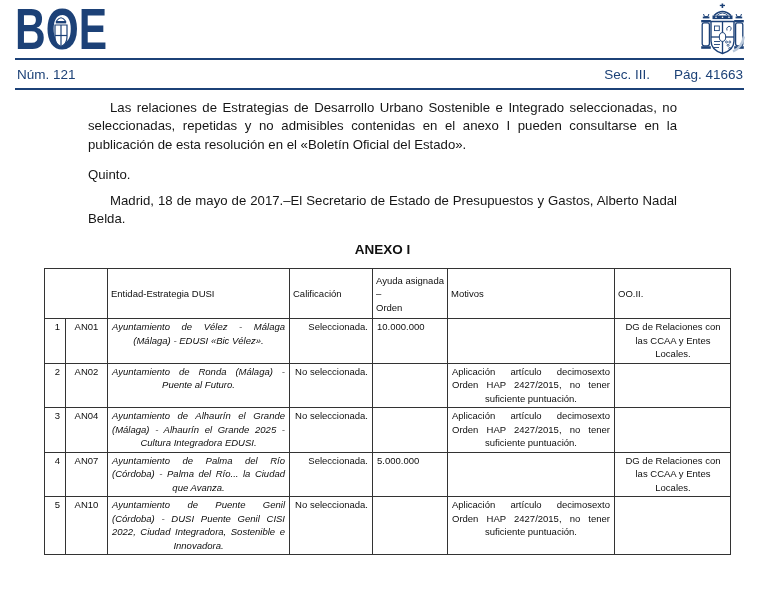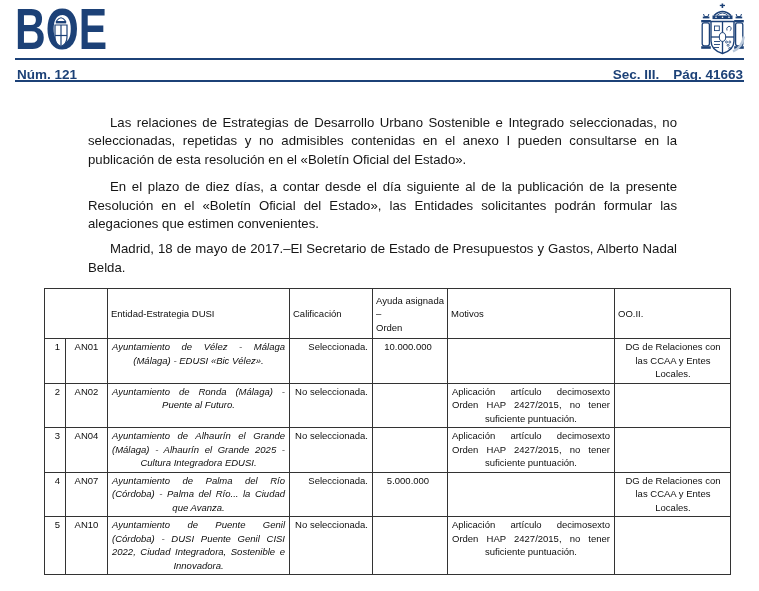--- a/index.html
+++ b/index.html
@@ -13,27 +13,27 @@
   .header { position:relative; height:58px; }
   .logo { position:absolute; left:15px; top:5px; width:92px; height:48px; }
   .logo .crest-o { position:absolute; left:38px; top:6px; }
   .boe-title {
     position:absolute; left:110px; right:70px; top:15px; text-align:center;
     font-size:27px; font-weight:bold; color:var(--brand,#1c4177); letter-spacing:0.2px;
     white-space:nowrap;
   }
   .escudo { position:absolute; right:13px; top:3px; }
   .rule { height:2px; background:var(--brand,#1c4177); margin:0 15px; }
-  .masthead { position:relative; height:20px; font-size:13.5px; font-weight:bold; color:var(--brand,#1c4177); }
+  .masthead { position:relative; height:28px; font-size:13.5px; font-weight:normal; color:var(--brand,#1c4177); }
   .masthead .left { position:absolute; left:17px; top:7px; }
   .masthead .center { position:absolute; left:0; right:0; top:7px; text-align:center; }
   .masthead .right { position:absolute; right:16px; top:7px; }
-  .masthead .right .sec { margin-right:14px; }
+  .masthead .right .sec { margin-right:24px; }
   
-  .doc { margin-left:88px; width:589px; padding-top:32px; }
+  .doc { margin-left:88px; width:589px; padding-top:9px; }
   .doc p {
     text-align:justify; text-indent:22px;
     font-size:13.2px; line-height:18.4px; color:#161616;
   }
   .doc .quinto { margin-top:12px; text-indent:0; font-size:13.2px; line-height:18.4px; font-weight:normal; }
   .doc .p2 { margin-top:9px; }
   .doc .p3 { margin-top:7px; }
   .annex-heading { margin-top:14px; text-align:center; font-size:13.5px; font-weight:bold; color:#111; }
   
   table.annex {
@@ -45,21 +45,21 @@
     font-size:9.5px; line-height:13.5px; color:#0e0e0e;
     padding:1px 4px 2px 4px; overflow:hidden;
   }
   table.annex thead td {
     vertical-align:middle; height:50px; padding:2px 3px;
   }
   .c-num  { text-align:right; padding-right:5px !important; }
   .c-code { text-align:center; }
   .c-ent  { text-align:justify; text-align-last:center;font-style:italic; }
   .c-cal  { text-align:right; }
-  .c-ayu  { text-align:center; padding-right:8px !important; }
+  .c-ayu  { text-align:left; padding-right:8px !important; }
   .c-mot  { text-align:justify; text-align-last:center; }
   .c-oo   { text-align:center; padding-right:3px !important; }
 </style>
 </head>
 <body>
 
 <div class="page">
 
   <div class="header">
 
@@ -133,22 +133,23 @@
     <span class="left">Núm. 121</span>
     <span class="right">
       <span class="sec">Sec. III.</span><span>Pág. 41663</span>
     </span>
   </div>
 
   <div class="rule"></div>
 
   <div class="doc">
     <p class="p1">Las relaciones de Estrategias de Desarrollo Urbano Sostenible e Integrado seleccionadas, no seleccionadas, repetidas y no admisibles contenidas en el anexo I pueden consultarse en la publicación de esta resolución en el «Boletín Oficial del Estado».</p>
-    <p class="p2">En el plazo de diez días, a contar desde el día siguiente al de la publicación de la presente Resolución en el «Boletín Oficial del Estado», las Entidades solicitantes podrán formular las alegaciones que estimen convenientes.</p>
+    <p class="quinto">Quinto.</p>
     <p class="p3">Madrid, 18 de mayo de 2017.–El Secretario de Estado de Presupuestos y Gastos, Alberto Nadal Belda.</p>
+    <div class="annex-heading">ANEXO I</div>
   </div>
 
   <table class="annex">
     <colgroup>
       <col style="width:21px">
         <col style="width:42px">
         <col style="width:182px">
       <col style="width:83px">
         <col style="width:75px">
         <col style="width:167px">

